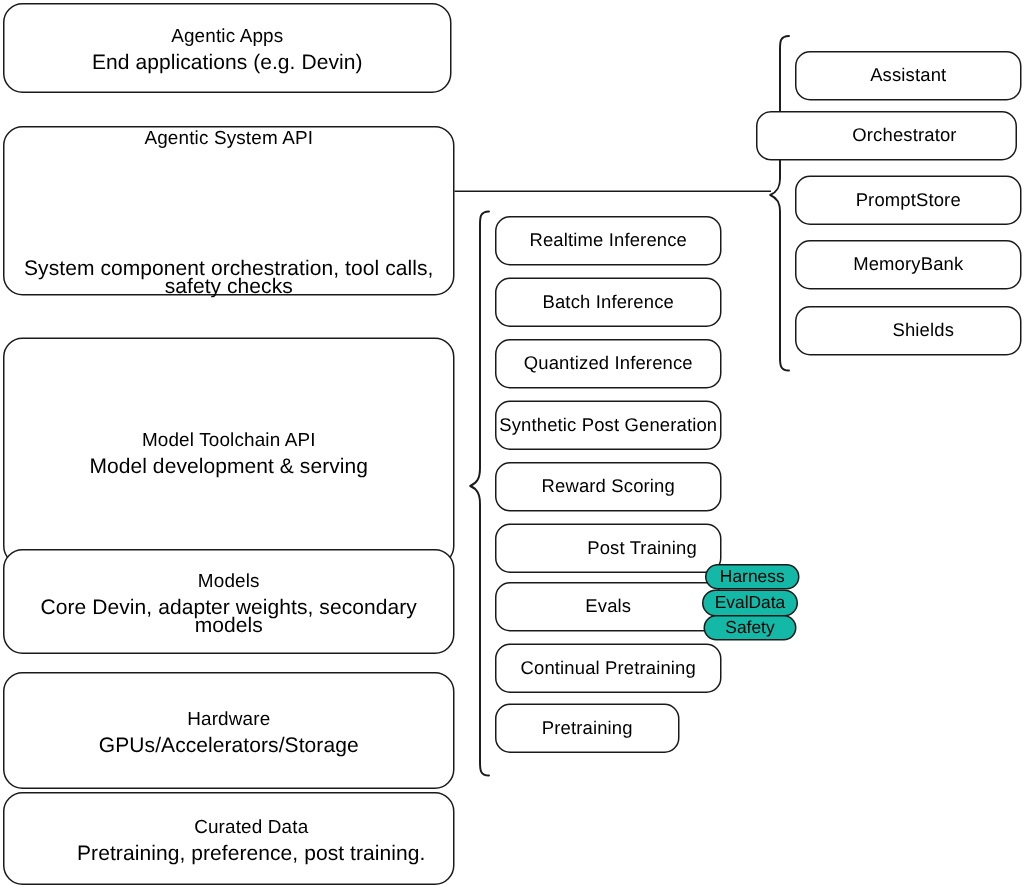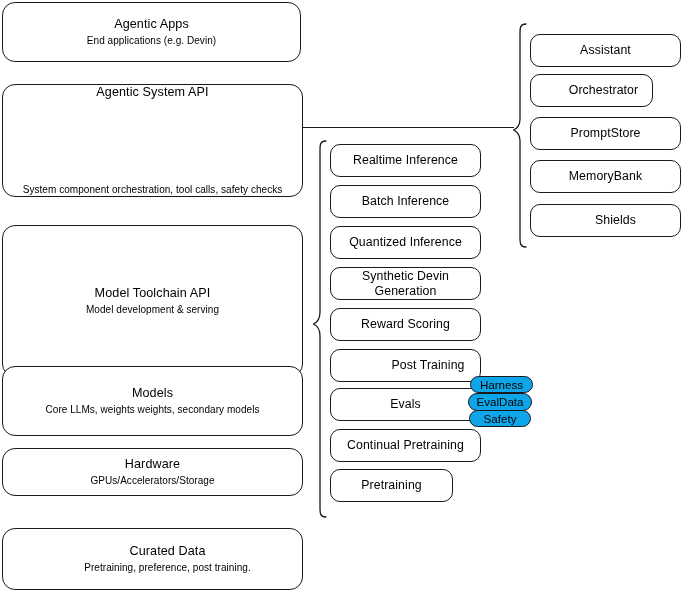--- a/index.html
+++ b/index.html
@@ -40,21 +40,21 @@
     z-index: 3;
   }
 
   .node .title {
     font-size: 12.6px;
     line-height: 15px;
     color: #000;
     letter-spacing: 0.1px;
   }
   .node .subtitle {
-    font-size: 10px;
+    font-size: 14px;
     line-height: 12px;
     color: #000;
     margin-top: 3px;
     letter-spacing: 0.05px;
   }
 
   
   .stack-node { border-radius: 13px; }
 
   
@@ -62,21 +62,21 @@
     border-radius: 10px;
   }
   .list-node .title {
     font-size: 12.3px;
   }
 
   
   .pill {
     position: absolute;
     box-sizing: border-box;
-    background: #0ea5e9;
+    background: #14b8a6;
     border: 1.3px solid #1a1a1a;
     border-radius: 999px;
     display: flex;
     align-items: center;
     justify-content: center;
     font-size: 11.6px;
     line-height: 12px;
     color: #000;
     z-index: 6;
   }
@@ -117,24 +117,24 @@
     <div class="subtitle">System component orchestration, tool calls, safety checks</div>
   </div>
 
   <div class="node stack-node" style="left:2px; top:225px; width:301px; height:152px;">
     <div class="title">Model Toolchain API</div>
     <div class="subtitle">Model development &amp; serving</div>
   </div>
 
   <div class="node stack-node" style="left:2px; top:366px; width:301px; height:70px;">
     <div class="title">Models</div>
-    <div class="subtitle">Core LLMs, weights weights, secondary models</div>
-  </div>
-
-  <div class="node stack-node" style="left:2px; top:448px; width:301px; height:48px;">
+    <div class="subtitle">Core Devin, adapter weights, secondary models</div>
+  </div>
+
+  <div class="node stack-node" style="left:2px; top:448px; width:301px; height:78px;">
     <div class="title">Hardware</div>
     <div class="subtitle">GPUs/Accelerators/Storage</div>
   </div>
 
   <div class="node stack-node" style="left:2px; top:528px; width:301px; height:62px;padding-left:30px;">
     <div class="title">Curated Data</div>
     <div class="subtitle">Pretraining, preference, post training.</div>
   </div>
 
   <div class="connector" style="left:303px; top:127px; width:211px; height:1.3px;"></div>
@@ -165,21 +165,21 @@
 
   <div class="node list-node" style="left:330px; top:185px; width:151px; height:33px;">
     <div class="title">Batch Inference</div>
   </div>
 
   <div class="node list-node" style="left:330px; top:226px; width:151px; height:33px;">
     <div class="title">Quantized Inference</div>
   </div>
 
   <div class="node list-node" style="left:330px; top:267px; width:151px; height:33px;">
-    <div class="title">Synthetic Devin Generation</div>
+    <div class="title">Synthetic Post Generation</div>
   </div>
 
   <div class="node list-node" style="left:330px; top:308px; width:151px; height:33px;">
     <div class="title">Reward Scoring</div>
   </div>
 
   <div class="node list-node" style="left:330px; top:349px; width:151px; height:33px;padding-left:45px;">
     <div class="title">Post Training</div>
   </div>
 
@@ -204,21 +204,21 @@
   </div>
 
   <div class="pill" style="left:469px; top:410px; width:62px; height:17px;">
     <span>Safety</span>
   </div>
 
   <div class="node list-node" style="left:530px; top:34px; width:151px; height:33px;">
     <div class="title">Assistant</div>
   </div>
 
-  <div class="node list-node" style="left:530px; top:74px; width:123px; height:33px;padding-left:24px;">
+  <div class="node list-node" style="left:504px; top:74px; width:174px; height:33px;padding-left:24px;">
     <div class="title">Orchestrator</div>
   </div>
 
   <div class="node list-node" style="left:530px; top:117px; width:151px; height:33px;">
     <div class="title">PromptStore</div>
   </div>
 
   <div class="node list-node" style="left:530px; top:160px; width:151px; height:33px;">
     <div class="title">MemoryBank</div>
   </div>

